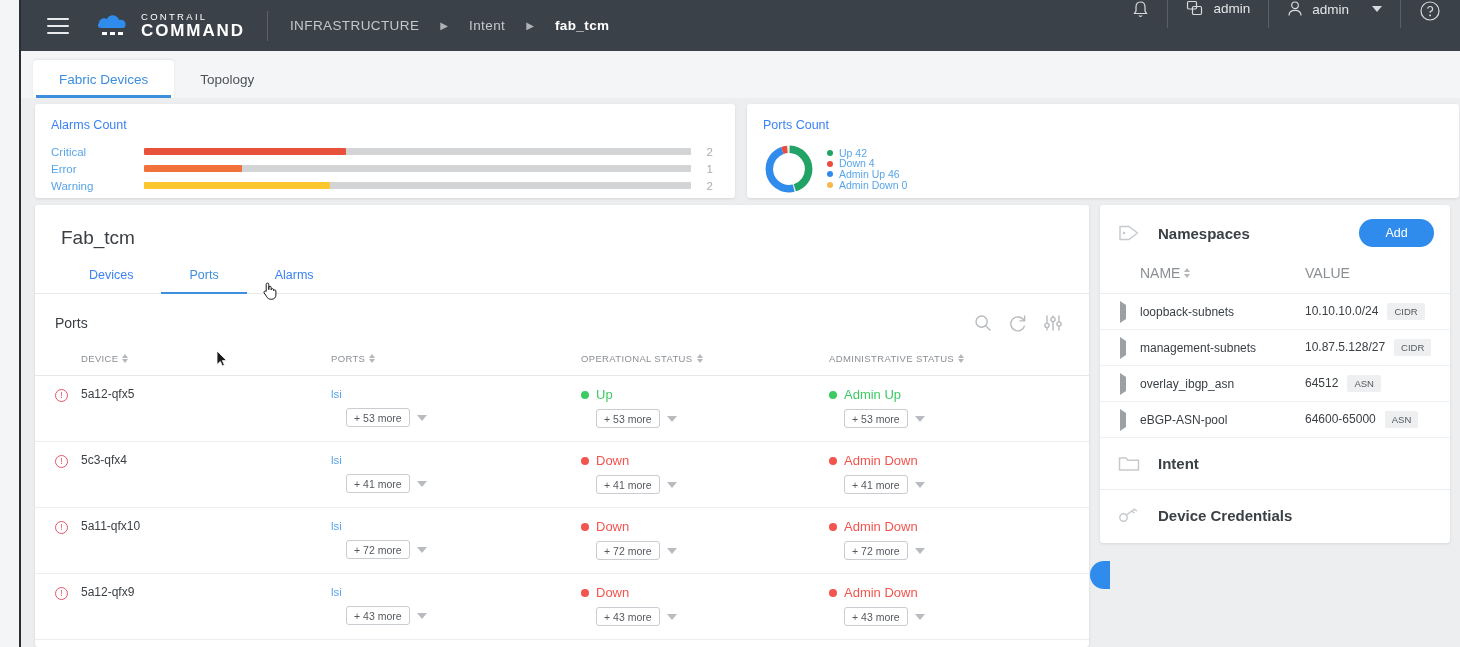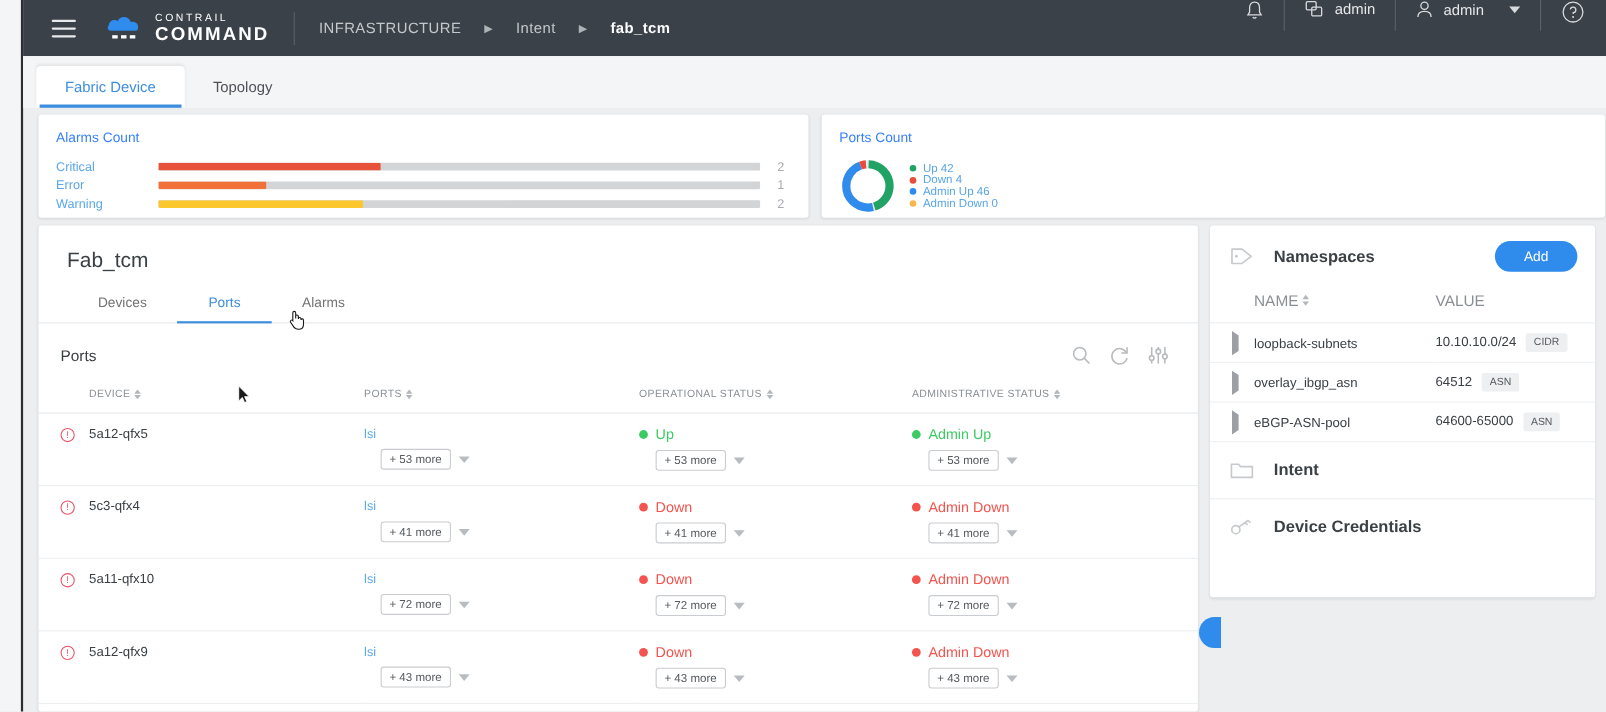--- a/index.html
+++ b/index.html
@@ -63,21 +63,21 @@
   .ports-body { display: flex; align-items: center; gap: 12px; }
   .legend { font-size: 10.5px; line-height: 10.6px; }
   .leg-row { display: flex; align-items: center; gap: 6px; height: 10.6px; }
   .leg-dot { width: 6px; height: 6px; border-radius: 50%; }
   .leg-txt { color: #59a6e8; }
 
   
   .main { position: absolute; left: 35px; top: 205px; width: 1054px; height: 442px; background: #fff; border-radius: 3px; box-shadow: 0 1px 3px rgba(0,0,0,.10); overflow: hidden; }
   .fab-title { font-size: 19px; color: #3b4045; padding: 22px 0 0 26px; font-weight: 400; }
   .subtabs { display: flex; padding-left: 26px; margin-top: 19px; border-bottom: 1px solid #e6e8ea; }
-  .stab { position: relative; padding: 0 28px 11px; font-size: 12.5px; color: #737373; cursor: pointer; }
+  .stab { position: relative; padding: 0 28px 11px; font-size: 12.5px; color: #3b82f6; cursor: pointer; }
   .stab.active { color: #3e8ede; }
   .stab.active::after { content: ""; position: absolute; left: 0; right: 0; bottom: -1px; height: 2.5px; background: #3e8ede; }
 
   .sec-head { display: flex; align-items: center; padding: 19px 26px 0 20px; }
   .sec-title { font-size: 14px; color: #3b4045; }
   .sec-icons { margin-left: auto; display: flex; gap: 15px; align-items: center; }
   .ic { width: 20px; height: 20px; cursor: pointer; opacity: .62; }
 
   table.ports { width: 100%; border-collapse: collapse; margin-top: 10px; table-layout: fixed; }
   table.ports th { font-size: 9.5px; letter-spacing: .35px; color: #8a8f94; font-weight: 400; text-align: left; padding: 10px 0 11px; border-bottom: 1px solid #e6e8ea; }
@@ -188,21 +188,21 @@
           <circle cx="11" cy="11" r="9" fill="none" stroke="#d8dadd" stroke-width="1.2"></circle>
           <path d="M8.6 8.6 a2.5 2.5 0 1 1 2.6 2.9 v1.3" fill="none" stroke="#d8dadd" stroke-width="1.2"></path>
           <circle cx="11.1" cy="15.4" r=".95" fill="#d8dadd"></circle>
         </svg>
       </div>
     </div>
   </div>
 
   <div class="pagetabs">
     <div class="ptab active">
-      <span>Fabric Device</span>
+      <span>Fabric Devices</span>
     </div>
     <div class="ptab">
       <span>Topology</span>
     </div>
   </div>
 
   <div class="cards">
 
     <div class="card card-alarms">
       <div class="card-title">Alarms Count</div>
@@ -498,20 +498,25 @@
         </tr>
       </thead>
       <tbody>
         <tr>
           <td class="ns-exp"><span class="tri"></span></td>
           <td><span>loopback-subnets</span></td>
           <td><span>10.10.10.0/24</span><span class="tagchip">CIDR</span></td>
         </tr>
         <tr>
           <td class="ns-exp"><span class="tri"></span></td>
+          <td><span>management-subnets</span></td>
+          <td><span>10.87.5.128/27</span><span class="tagchip">CIDR</span></td>
+        </tr>
+        <tr>
+          <td class="ns-exp"><span class="tri"></span></td>
           <td><span>overlay_ibgp_asn</span></td>
           <td><span>64512</span><span class="tagchip">ASN</span></td>
         </tr>
         <tr>
           <td class="ns-exp"><span class="tri"></span></td>
           <td><span>eBGP-ASN-pool</span></td>
           <td><span>64600-65000</span><span class="tagchip">ASN</span></td>
         </tr>
       </tbody>
     </table>

